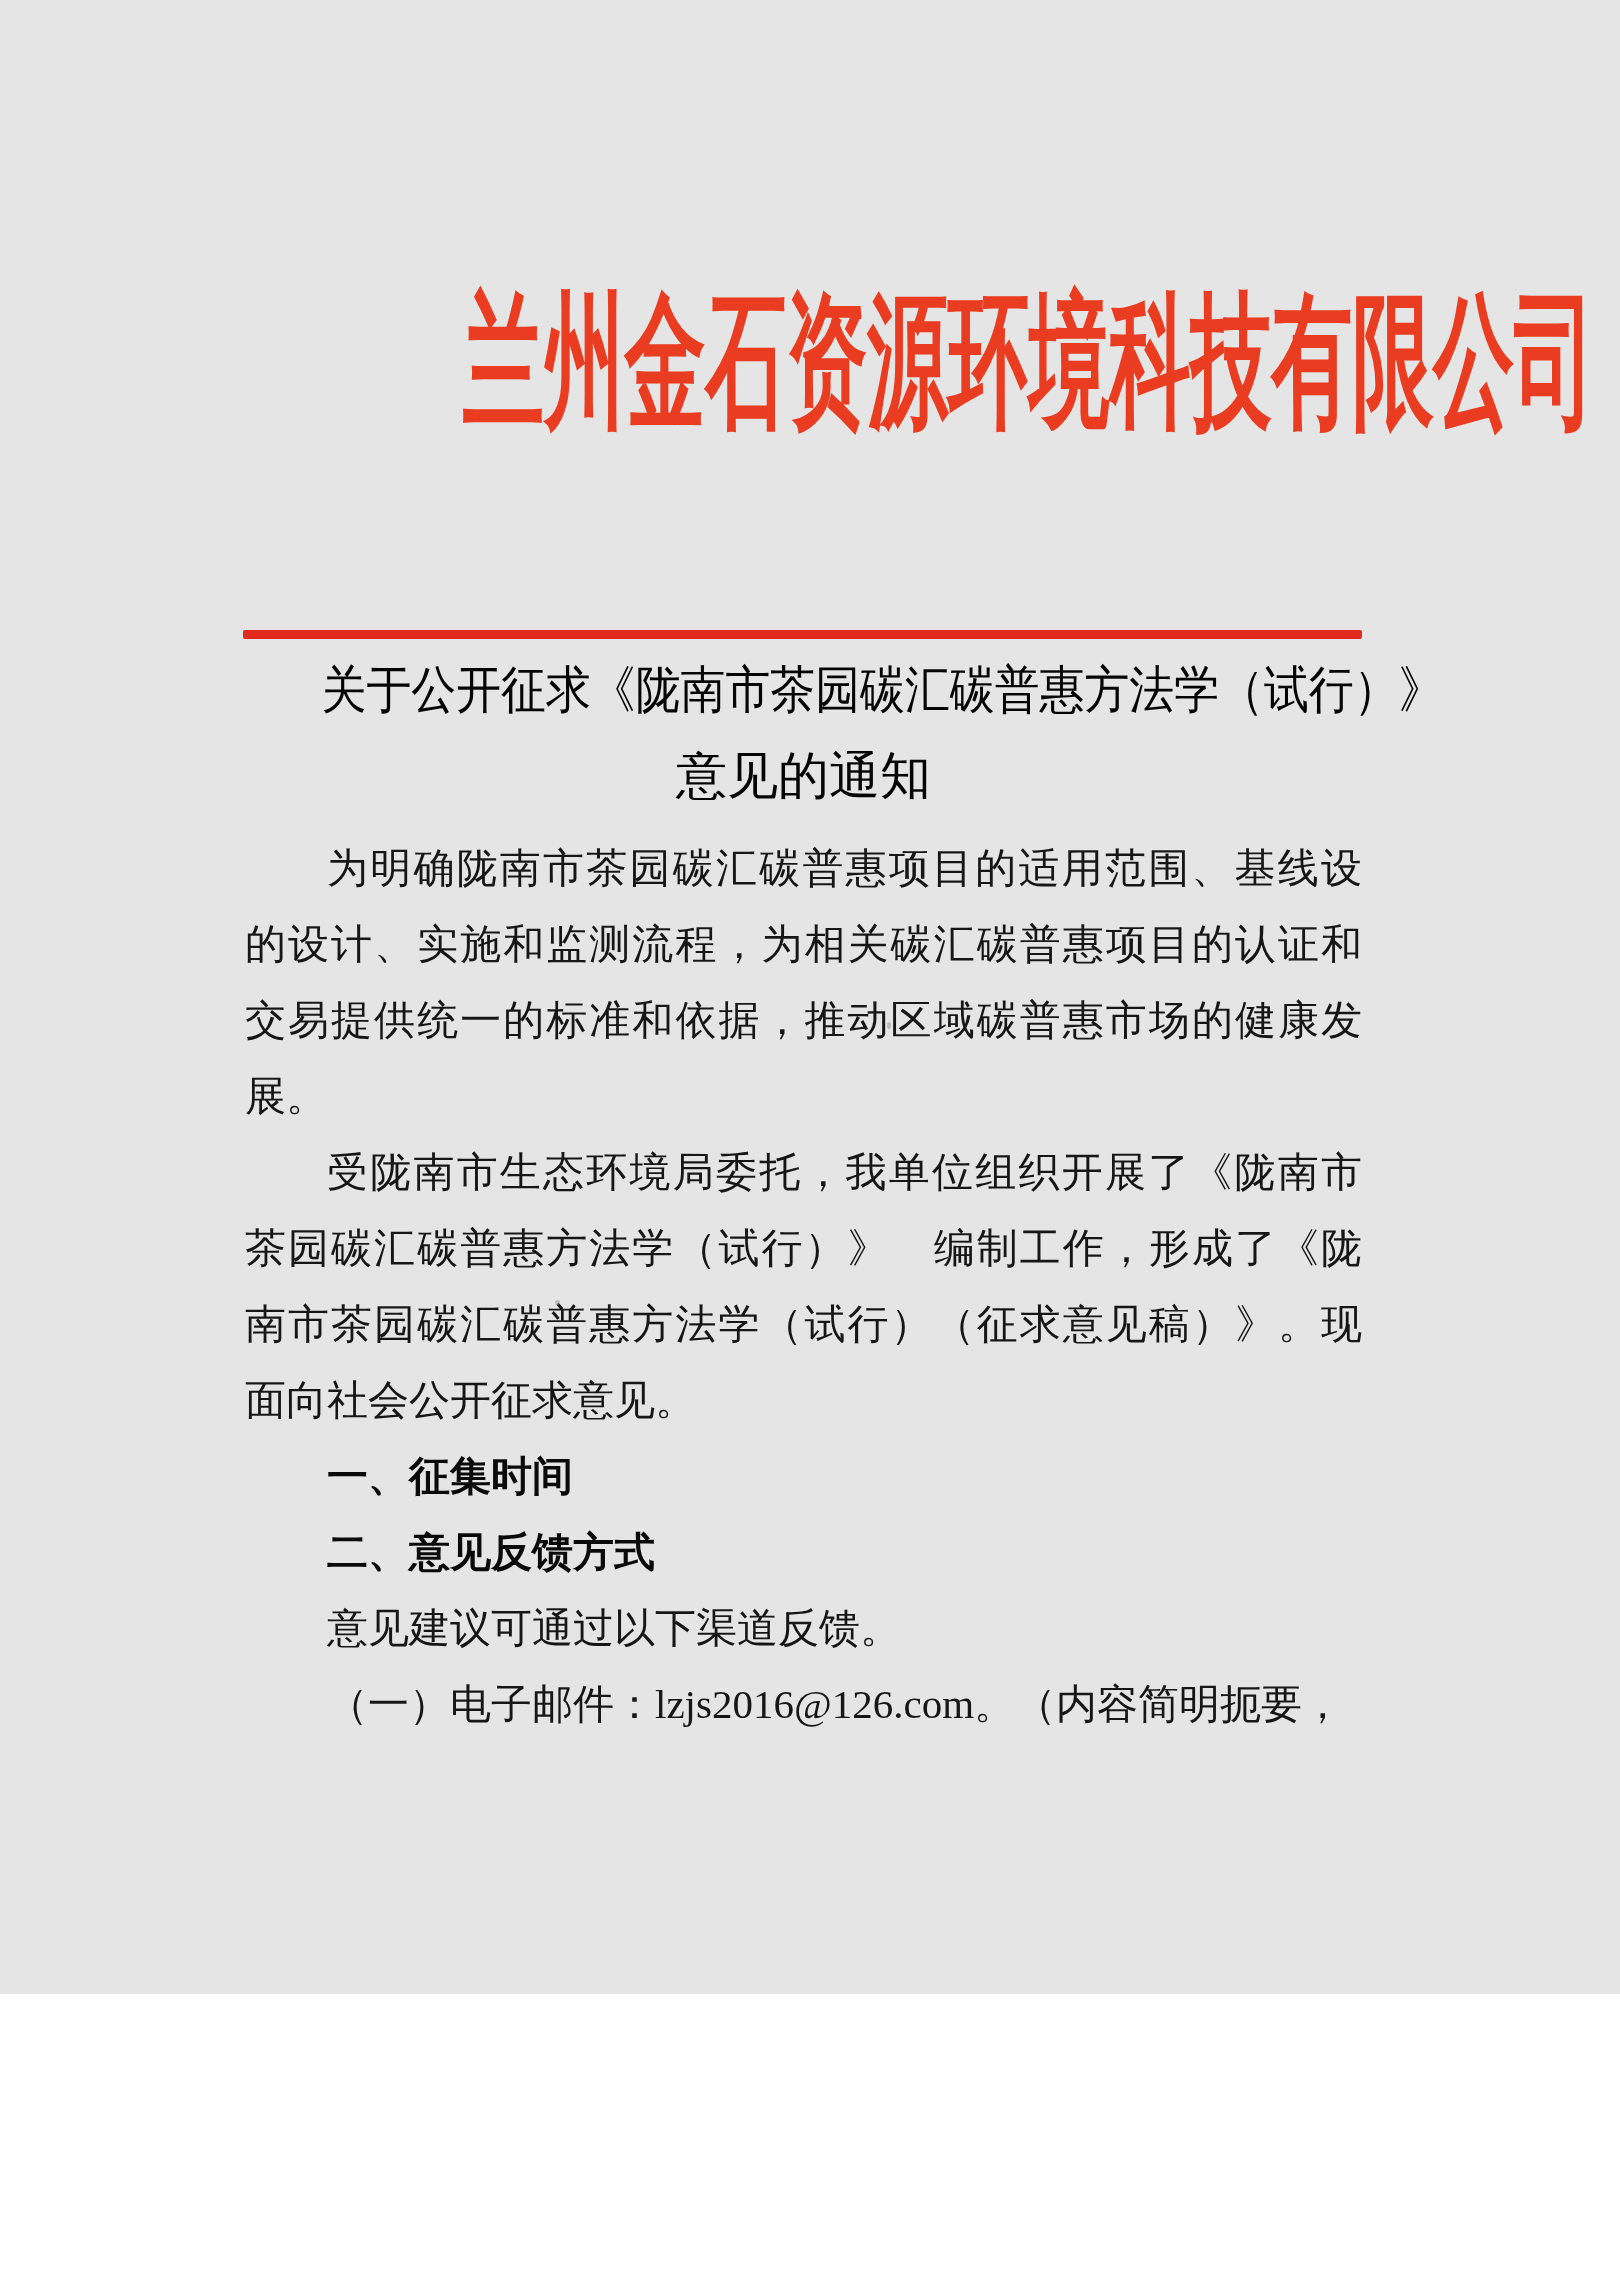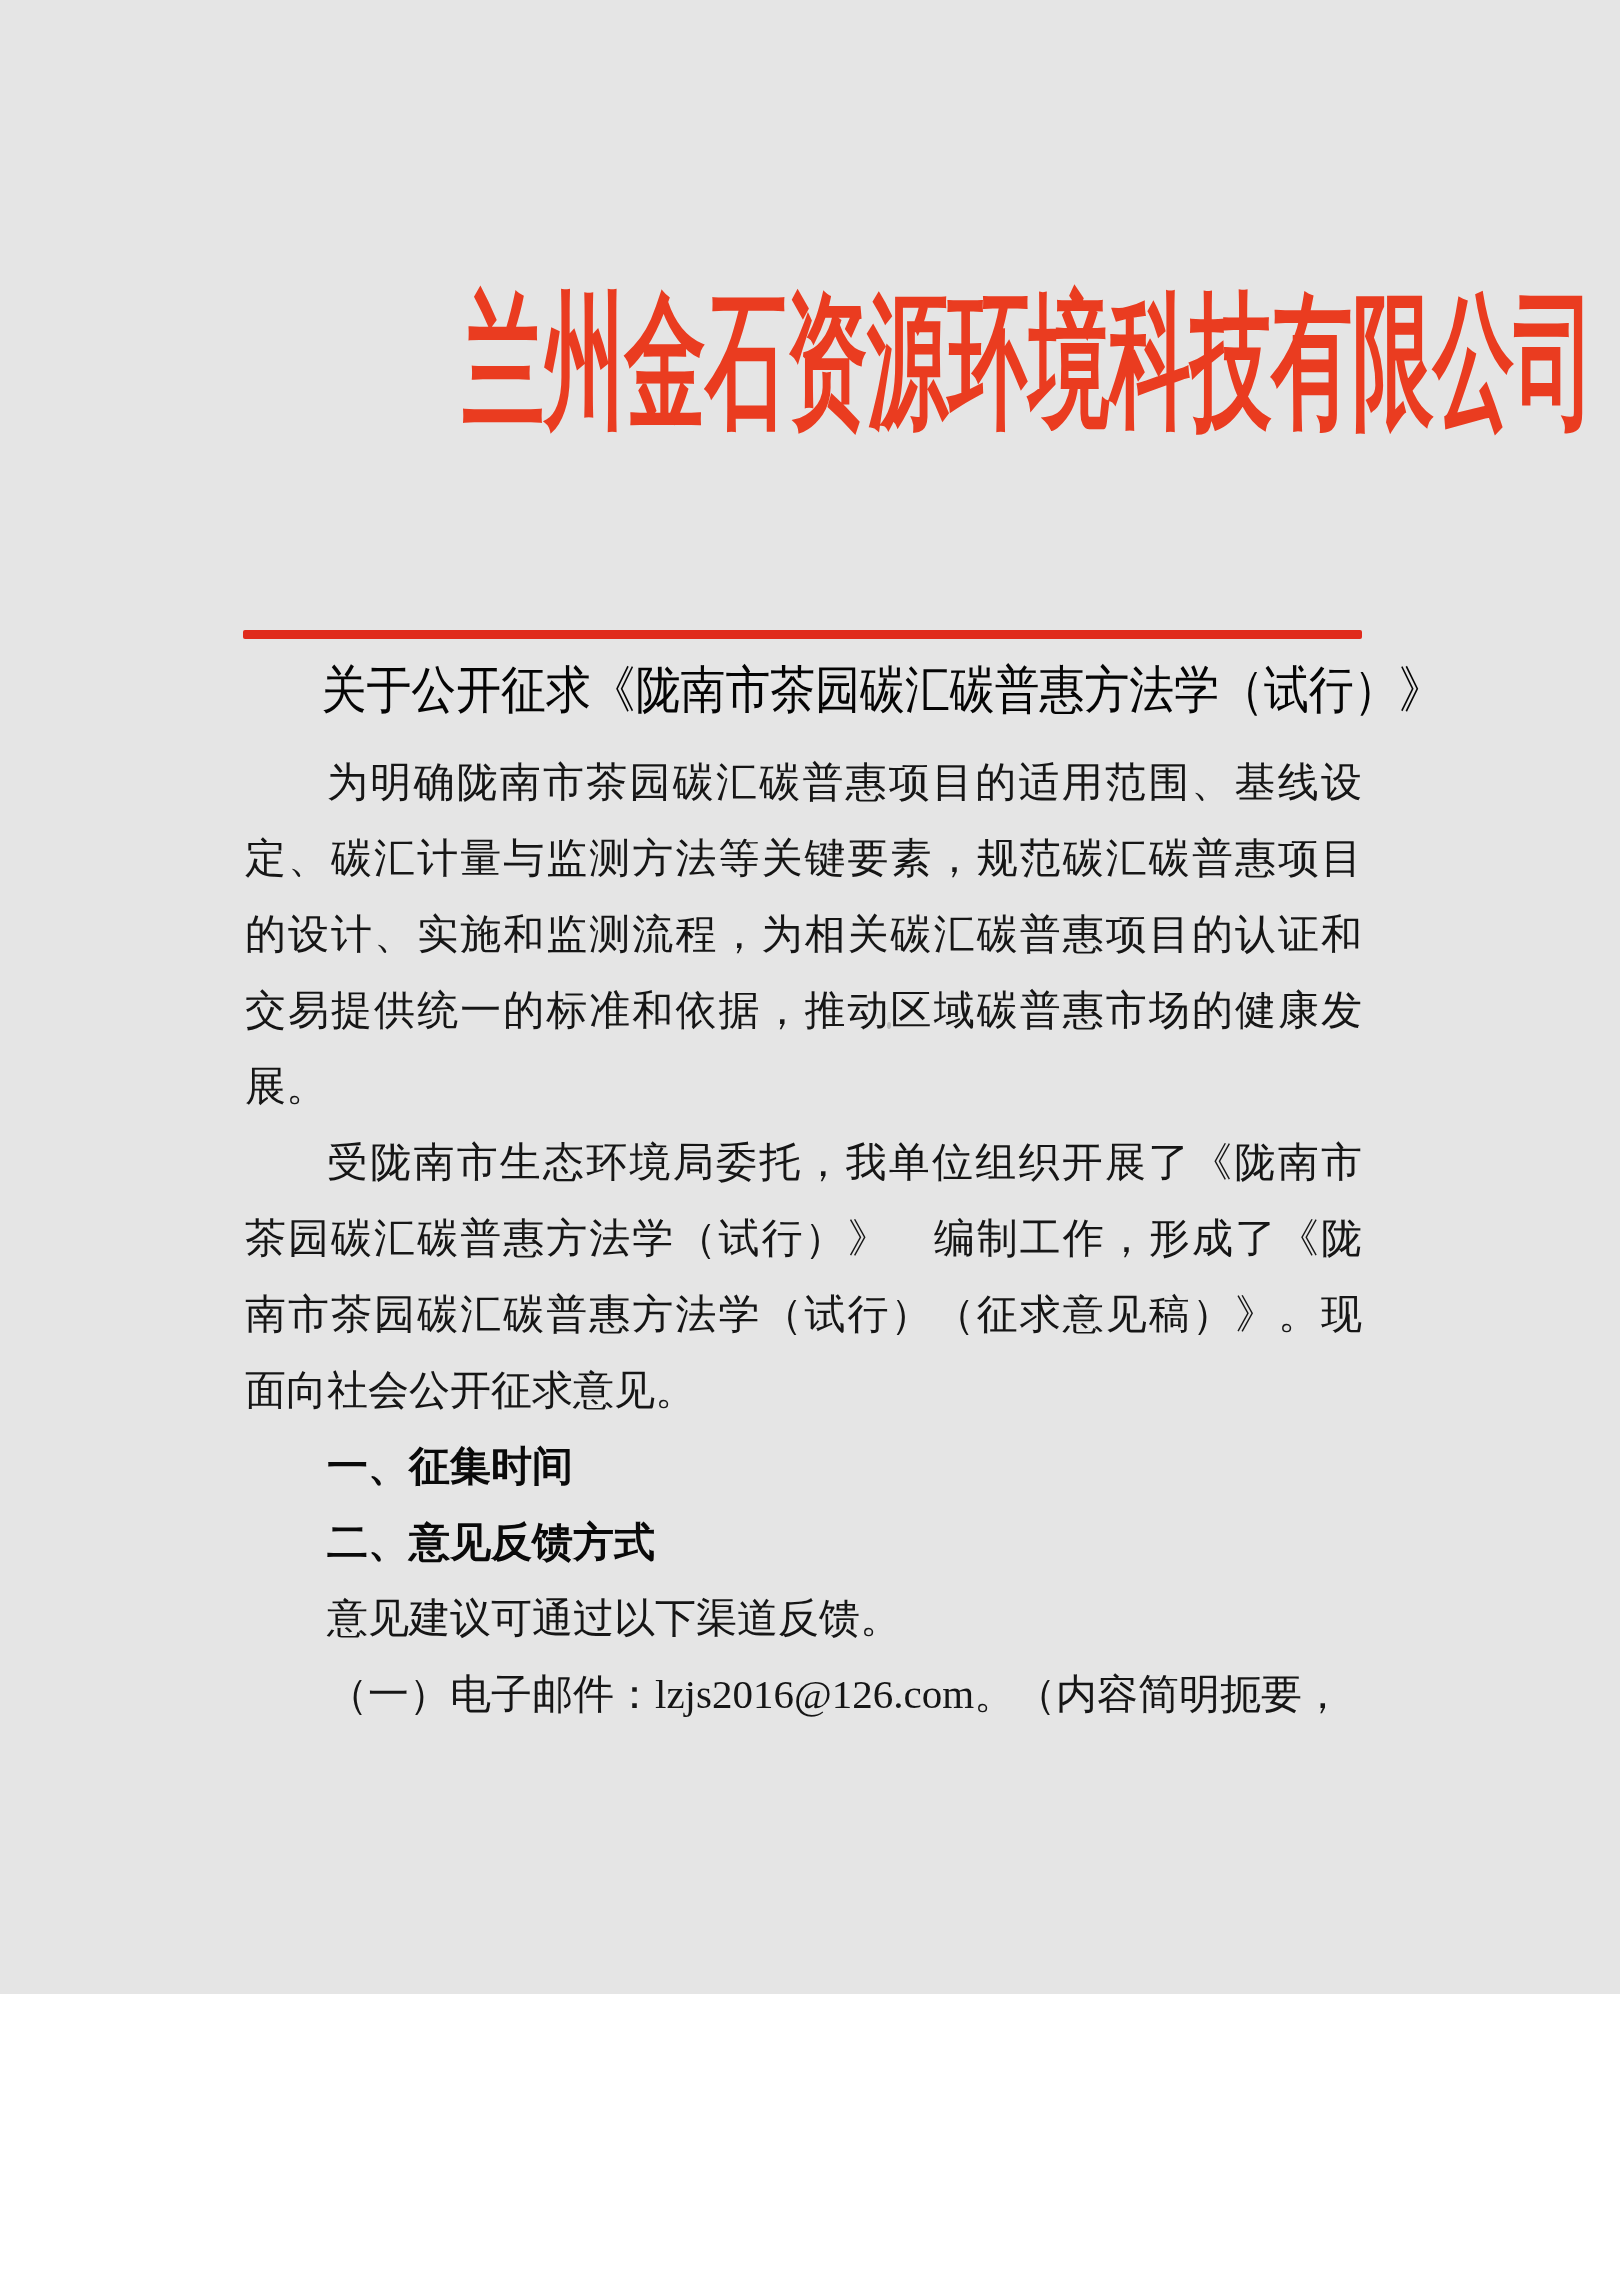--- a/index.html
+++ b/index.html
@@ -102,25 +102,25 @@
   <div class="letterhead">
     <span class="letterhead-text" style="color: rgb(234, 60, 32);">兰州金石资源环境科技有限公司</span>
   </div>
 
   <div class="divider" style="background: rgb(224, 43, 28);"></div>
 
   <div class="doc-title">
     <div class="t-line">
       <span class="t-line1-inner">关于公开征求《陇南市茶园碳汇碳普惠方法学（试行）》</span>
     </div>
+    <div class="t-line">意见的通知</div>
   </div>
 
   <div class="doc-body">
       <div class="line indent fill">为明确陇南市茶园碳汇碳普惠项目的适用范围、基线设</div>
-      <div class="line fill">定、碳汇计量与监测方法等关键要素，规范碳汇碳普惠项目</div>
       <div class="line fill">的设计、实施和监测流程，为相关碳汇碳普惠项目的认证和</div>
       <div class="line fill">交易提供统一的标准和依据，推动区域碳普惠市场的健康发</div>
       <div class="line">展。</div>
       <div class="line indent fill">受陇南市生态环境局委托，我单位组织开展了《陇南市</div>
       <div class="line fill">茶园碳汇碳普惠方法学（试行）》　编制工作，形成了《陇</div>
       <div class="line fill">南市茶园碳汇碳普惠方法学（试行）（征求意见稿）》。现</div>
       <div class="line">面向社会公开征求意见。</div>
       <div class="line heading indent">一、征集时间</div>
       <div class="line heading indent">二、意见反馈方式</div>
       <div class="line indent">意见建议可通过以下渠道反馈。</div>

